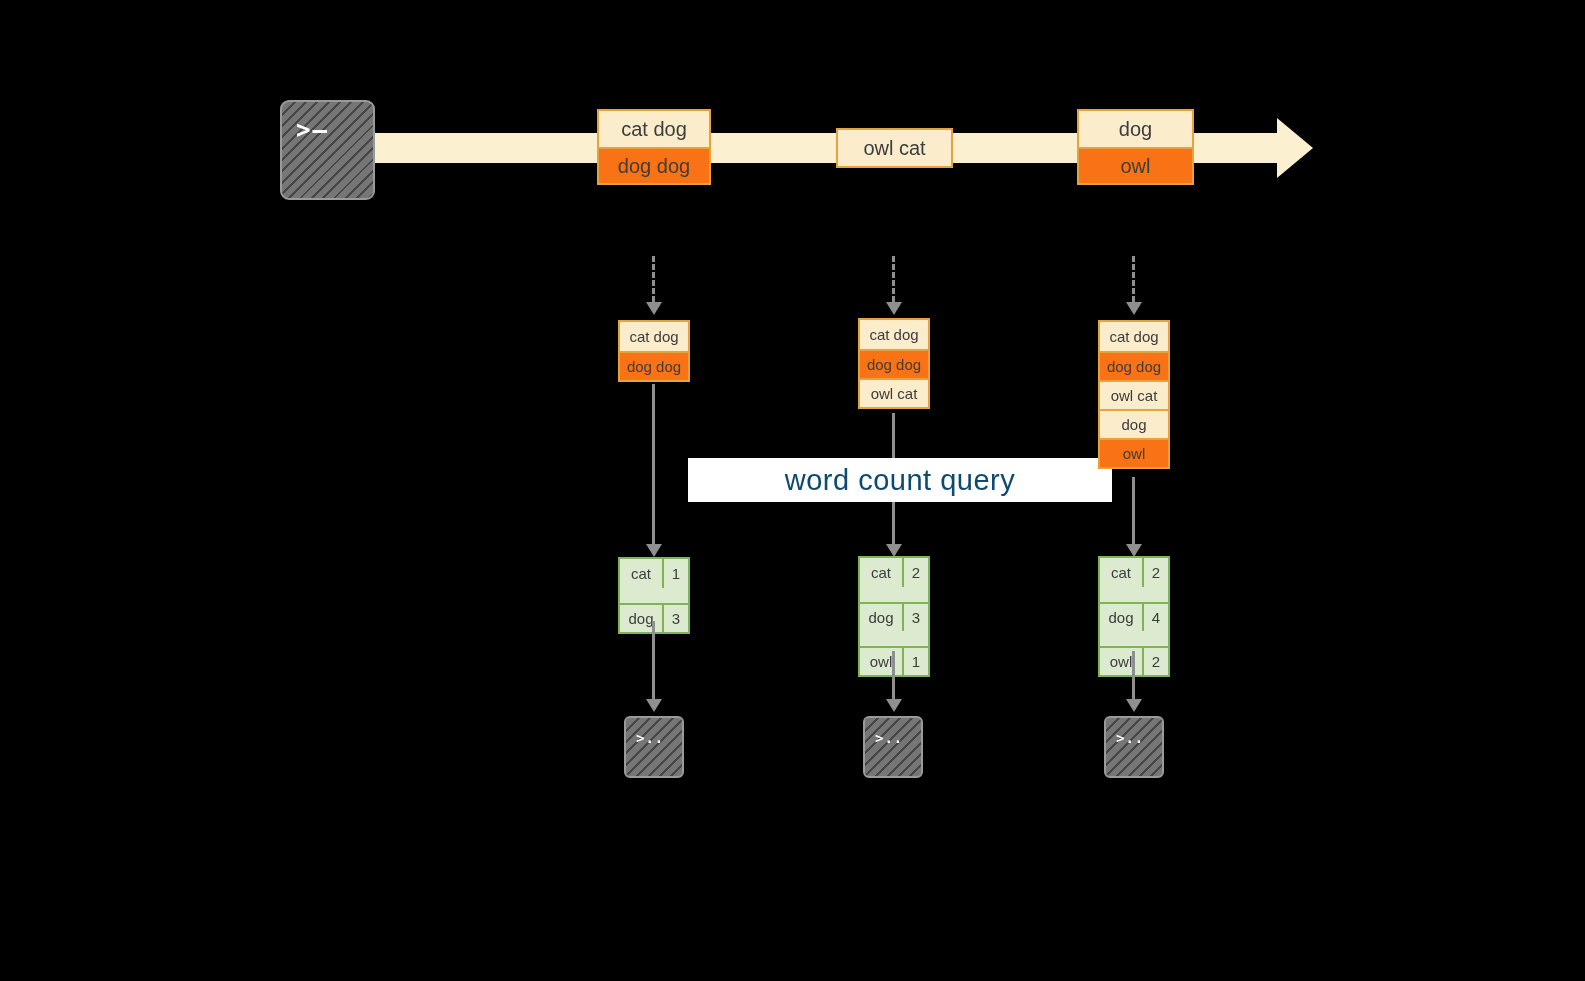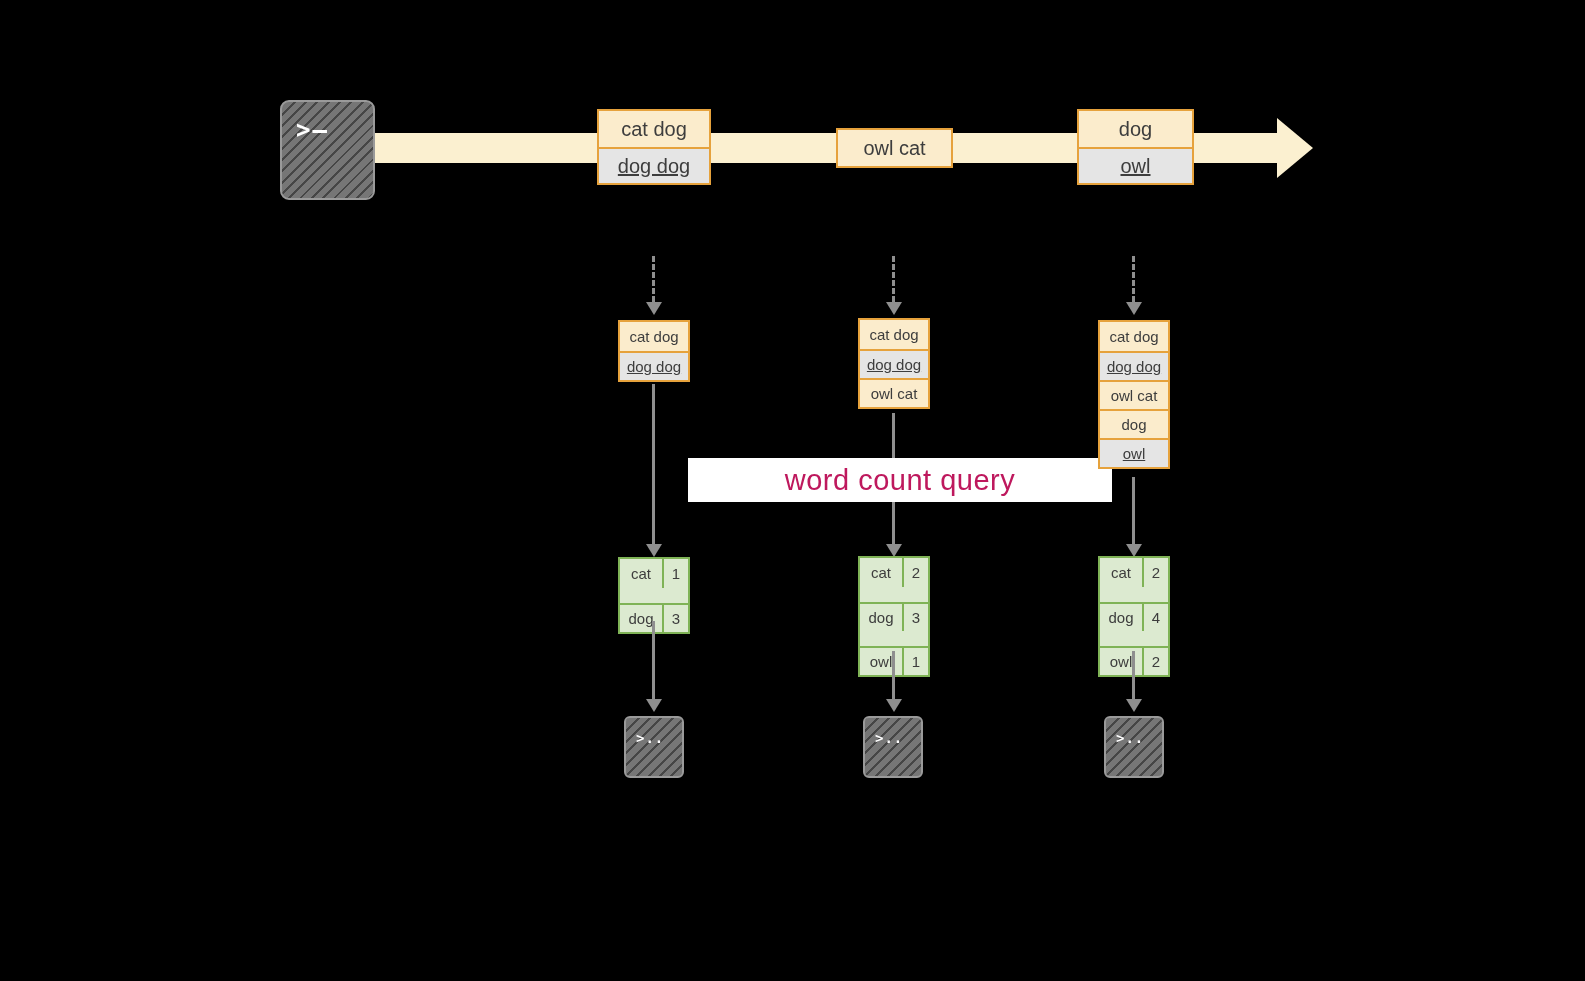--- a/index.html
+++ b/index.html
@@ -60,21 +60,21 @@
     box-sizing:border-box;
     display:flex; align-items:center; justify-content:center;
     color:#3d3d3d;
     flex:0 0 auto;
   }
   .cell + .cell { border-top:2px solid #e6a23c; }
   .batch .cell { height:36px; font-size:20px; }
   .batch.single .cell { height:36px; }
   .stack .cell { height:29px; font-size:15px; }
   .tone-a { background:#fbeccc; }
-  .tone-b { background:#e5e5e5;text-decoration:underline; }
+  .tone-b { background:#f97316; }
 
   
   .dash-line {
     position:absolute; width:0;
     border-left:3px dashed #8f8f8f;
   }
   .sol-line {
     position:absolute; width:3px;
     background:#8f8f8f;
   }
@@ -87,21 +87,21 @@
 
   
   .banner {
     position:absolute;
     left:688px; top:458px; width:424px; height:44px;
     background:#ffffff;
     display:flex; align-items:center; justify-content:center;
     z-index:2;
   }
   .banner-label {
-    font-size:29px; color:#be185d; letter-spacing:0.5px;
+    font-size:29px; color:#0c4a6e; letter-spacing:0.5px;
   }
 
   
   .rtable {
     position:absolute;
     box-sizing:border-box;
     width:72px;
     border:2px solid #7fb356;
     background:#dcead0;
     display:flex; flex-direction:column;gap:15px;

